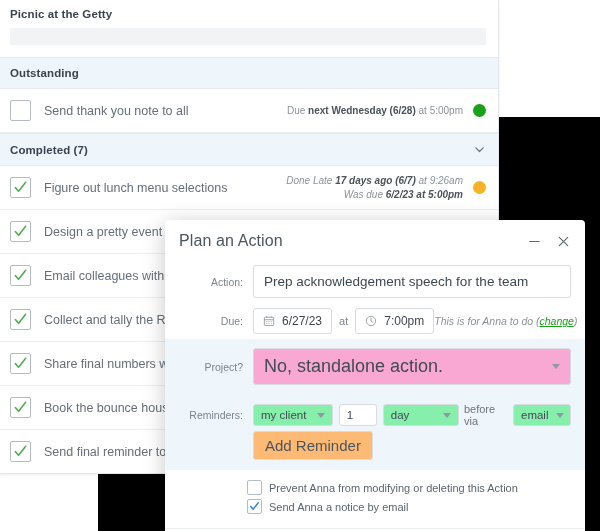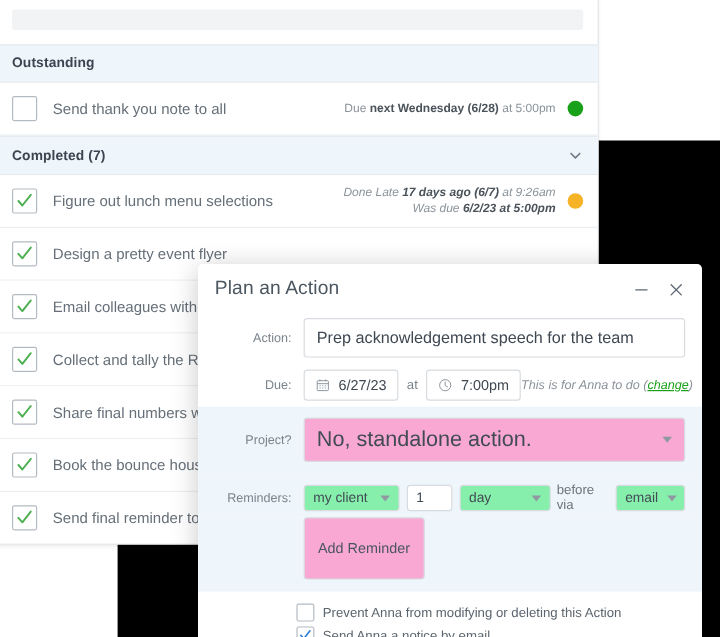--- a/index.html
+++ b/index.html
@@ -286,23 +286,23 @@
     font-family: "Liberation Sans", sans-serif;
   }
   .rem-word {
     font-size: 11px;
     color: #6d757d;
     margin: 0 5px;
   }
   .add-reminder-btn {
     border: 1px solid #d8dce0;
     border-radius: 3px;
-    background: #f9a8d4;
-    padding: 18px 11px;
-    font-size: 12px;
+    background: #fdba74;
+    padding: 5px 11px;
+    font-size: 15px;
     color: #4b5560;
     font-family: "Liberation Sans", sans-serif;
     cursor: pointer;
   }
 
   .opt-row {
     display: flex;
     align-items: center;
     padding: 2px 14px 2px 82px;
   }
@@ -327,20 +327,21 @@
   }
 </style>
 </head>
 <body>
 
 <div class="black-shape"></div>
 
 <div class="task-card">
 
   <div class="card-head">
+    <div class="project-title">Picnic at the Getty</div>
     <div class="progress-track">
       <div class="progress-fill" id="progress-fill">
         <span class="progress-pct">89%</span>
       </div>
     </div>
   </div>
 
   <div class="section-head">
     <span>Outstanding</span>
   </div>

